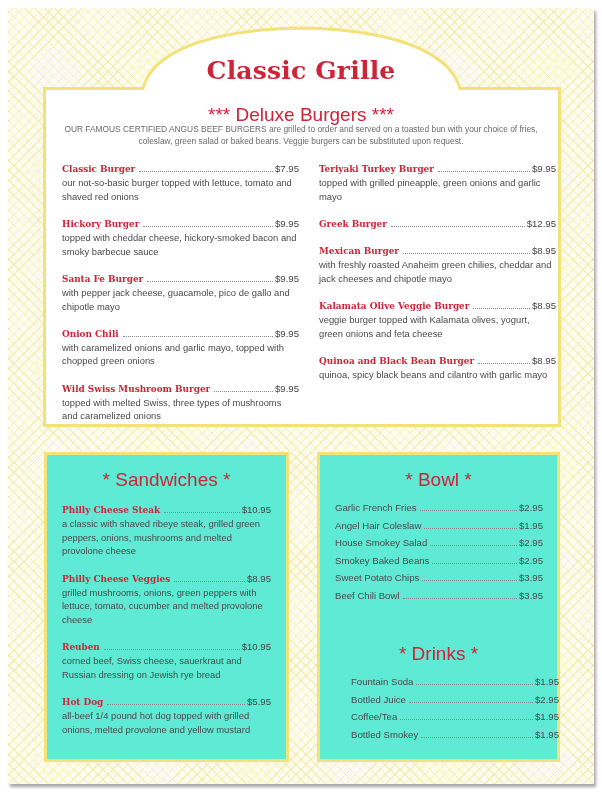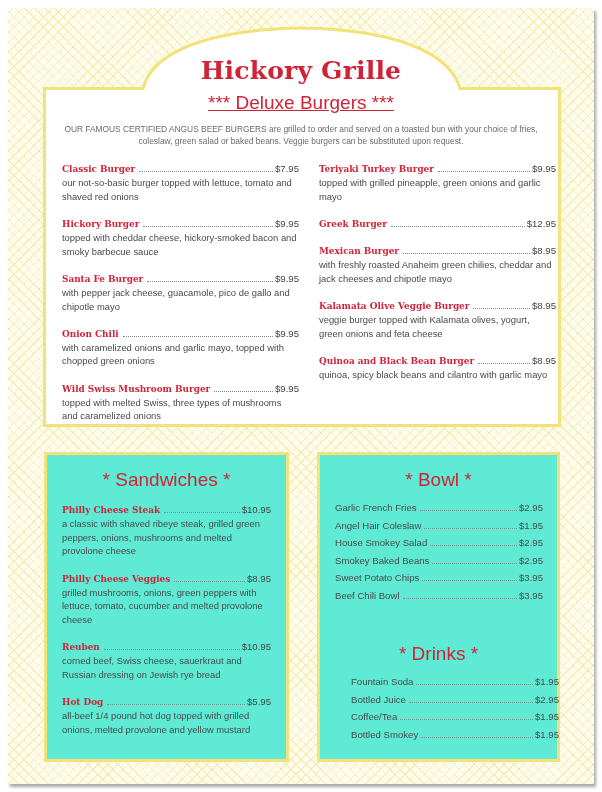--- a/index.html
+++ b/index.html
@@ -13,22 +13,22 @@
     box-shadow: 2px 3px 3px rgba(0,0,0,0.35);
   }
   .top-panel { position: absolute; left: 0; top: 0; width: 602px; height: 440px; }
   .top-panel svg { position: absolute; left: 0; top: 0; }
   .box { position: absolute; background: #5eead4; border: 3px solid #f3e17a; box-sizing: border-box; }
   .title {
     position: absolute; left: 0; width: 602px; top: 56px; text-align: center;
     font-family: "DejaVu Serif", serif; font-weight: bold; font-size: 25px; color: #cf2438; letter-spacing: 0.2px;
   }
   .subtitle {
-    position: absolute; left: 0; width: 602px; top: 92px; text-align: center;
-    font-family: "Liberation Sans", sans-serif; font-size: 19px; color: #cf2438; text-decoration: underline;
+    position: absolute; left: 0; width: 602px; top: 104px; text-align: center;
+    font-family: "Liberation Sans", sans-serif; font-size: 19px; color: #cf2438;
   }
   .intro {
     position: absolute; left: 56px; width: 490px; top: 124px; text-align: center;
     font-family: "Liberation Sans", sans-serif; font-size: 8.4px; line-height: 11.5px; color: #6a6a6a;
   }
   .col { position: absolute; width: 237px; }
   .item { margin-bottom: 13.5px; }
   .item-head { display: flex; align-items: baseline; font-size: 9.6px; line-height: 13px; }
   .item-name {
     font-family: "DejaVu Serif", serif; font-weight: bold; color: #cf2438; font-size: 8.9px; white-space: nowrap;
@@ -46,21 +46,21 @@
 </style>
 </head>
 <body>
 
 <div class="page"></div>
 
 <div class="top-panel">
   <svg width="602" height="440">
     <path d="M44.5 88.5 L143 88.5 C150 60 190 30 301 28 C412 30 452 60 460 88.5 L559.5 88.5 L559.5 425.5 L44.5 425.5 Z" fill="#ffffff" stroke="#f3e17a" stroke-width="3"></path>
   </svg>
-  <div class="title">Hickory Grille</div>
+  <div class="title">Classic Grille</div>
   <div class="subtitle">*** Deluxe Burgers ***</div>
   <div class="intro">OUR FAMOUS CERTIFIED ANGUS BEEF BURGERS are grilled to order and served on a toasted bun with your choice of fries, coleslaw, green salad or baked beans. Veggie burgers can be substituted upon request.</div>
 
   <div class="col" style="left:62px; top:162px;">
     <div class="item">
       <div class="item-head">
           <span class="item-name">Classic Burger</span>
           <span class="leader"></span>
           <span class="item-price">$7.95</span>
         </div>

